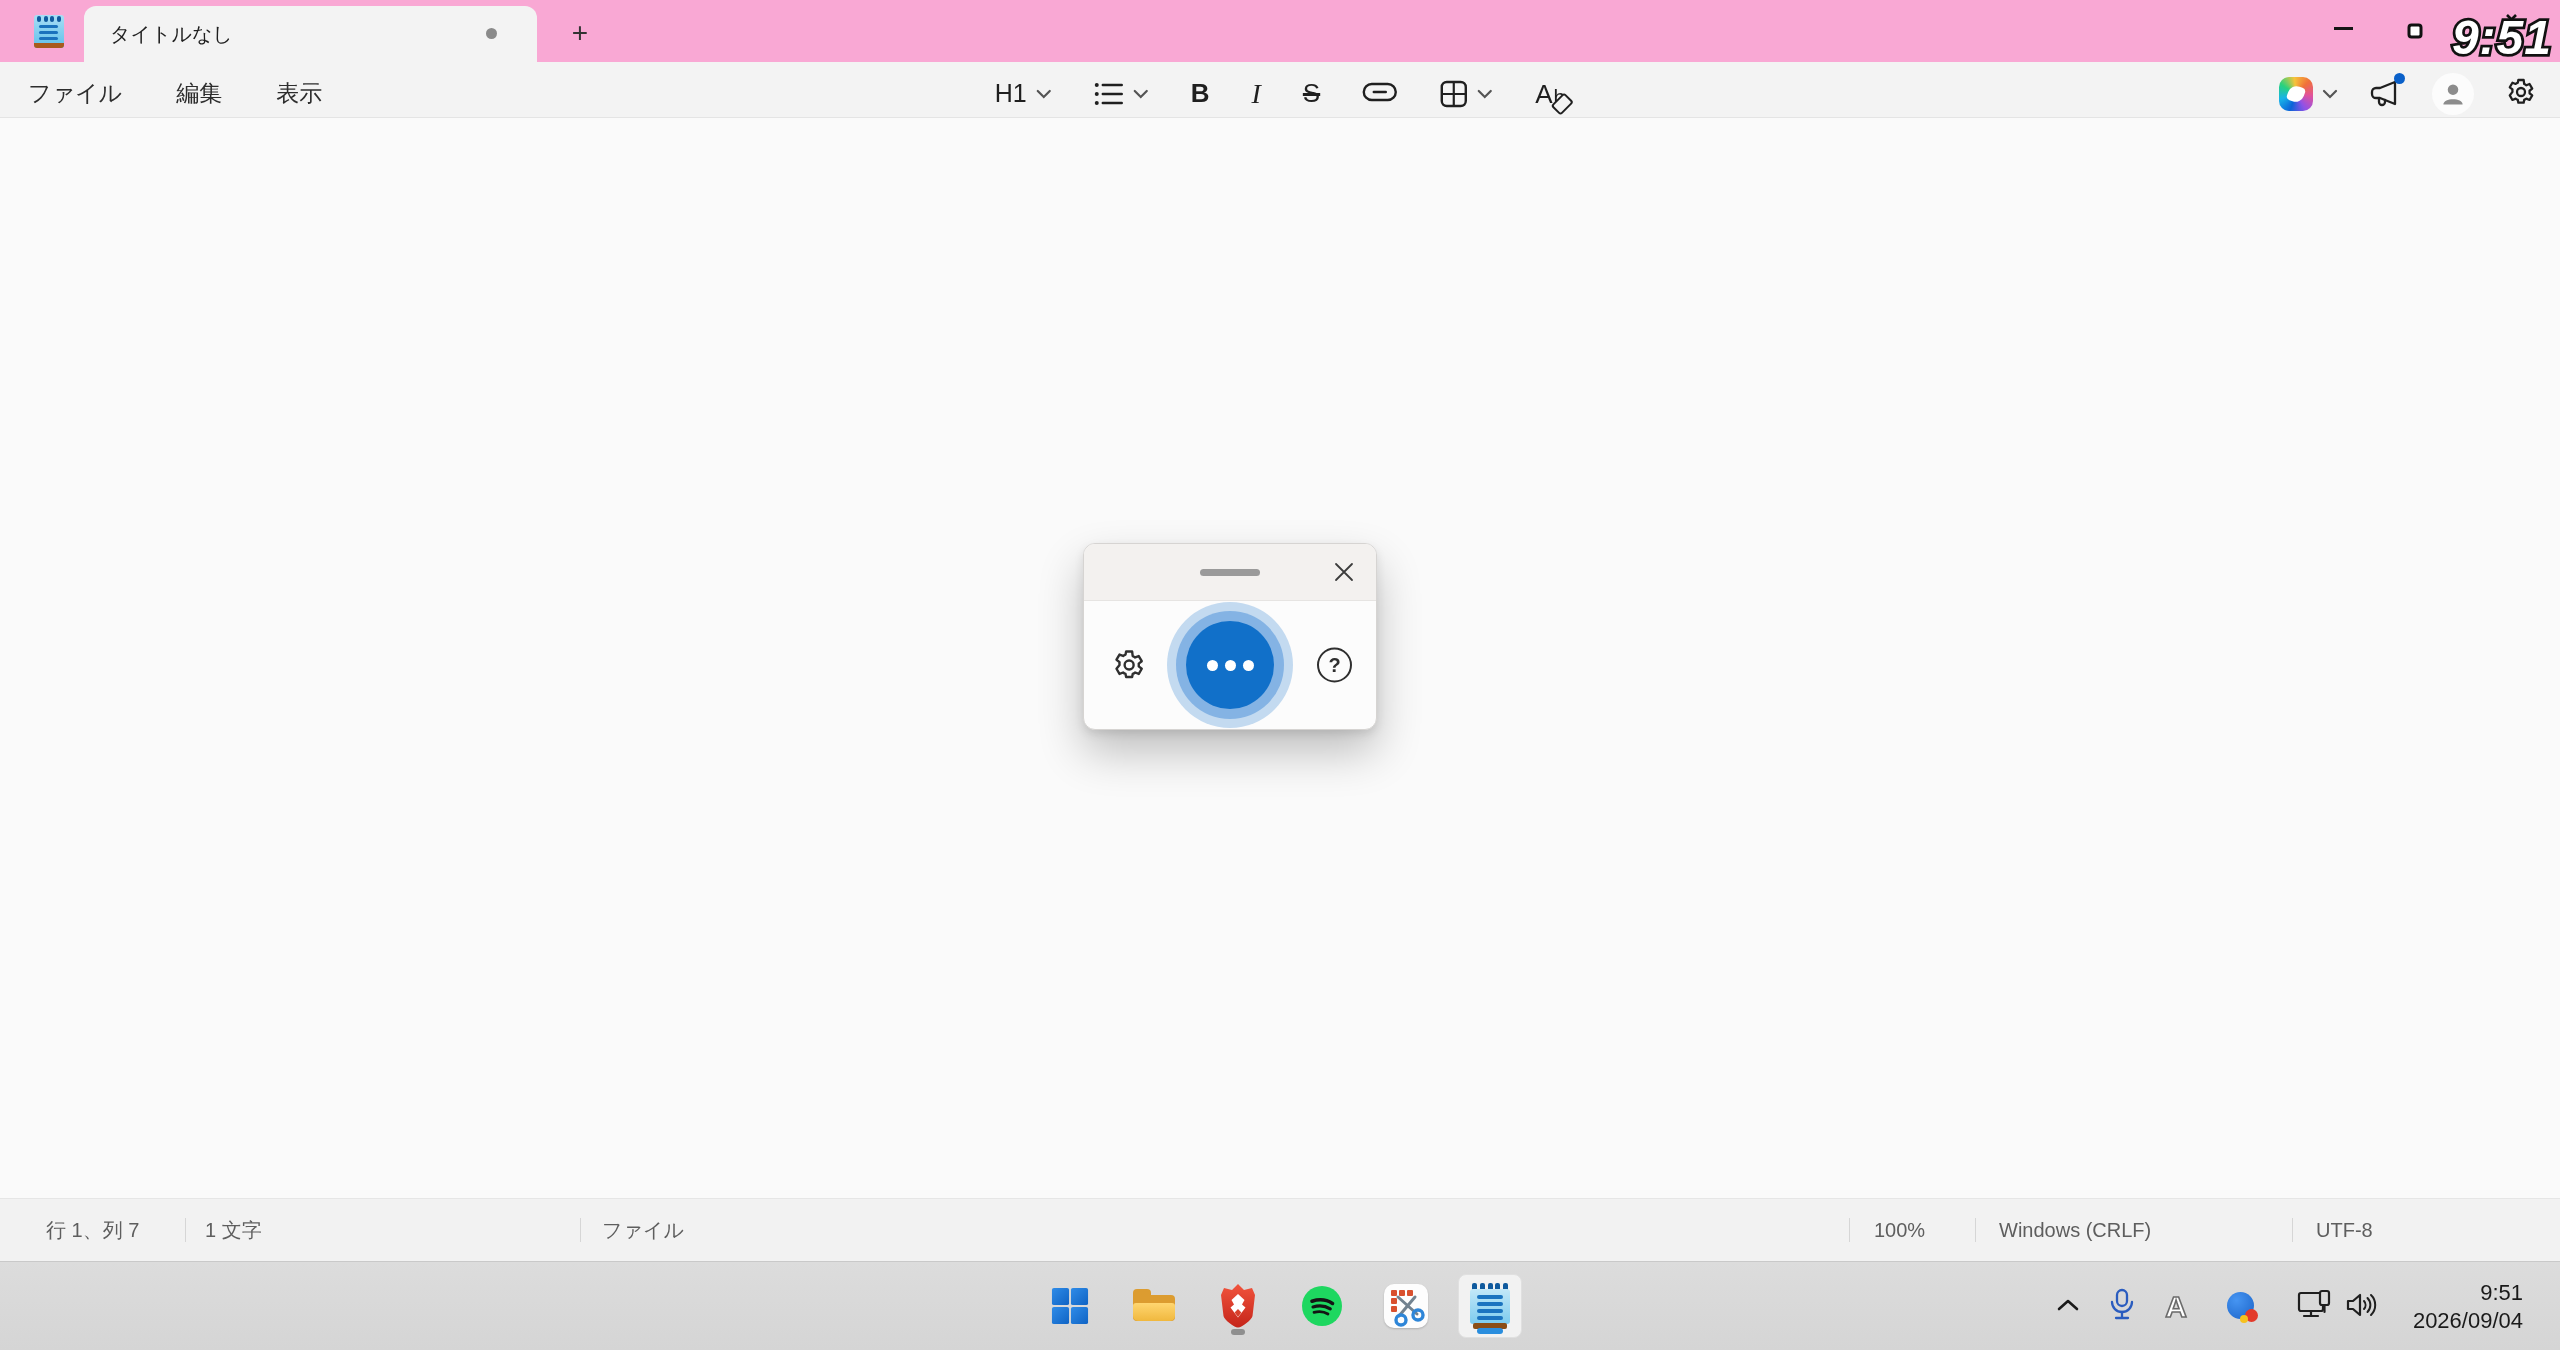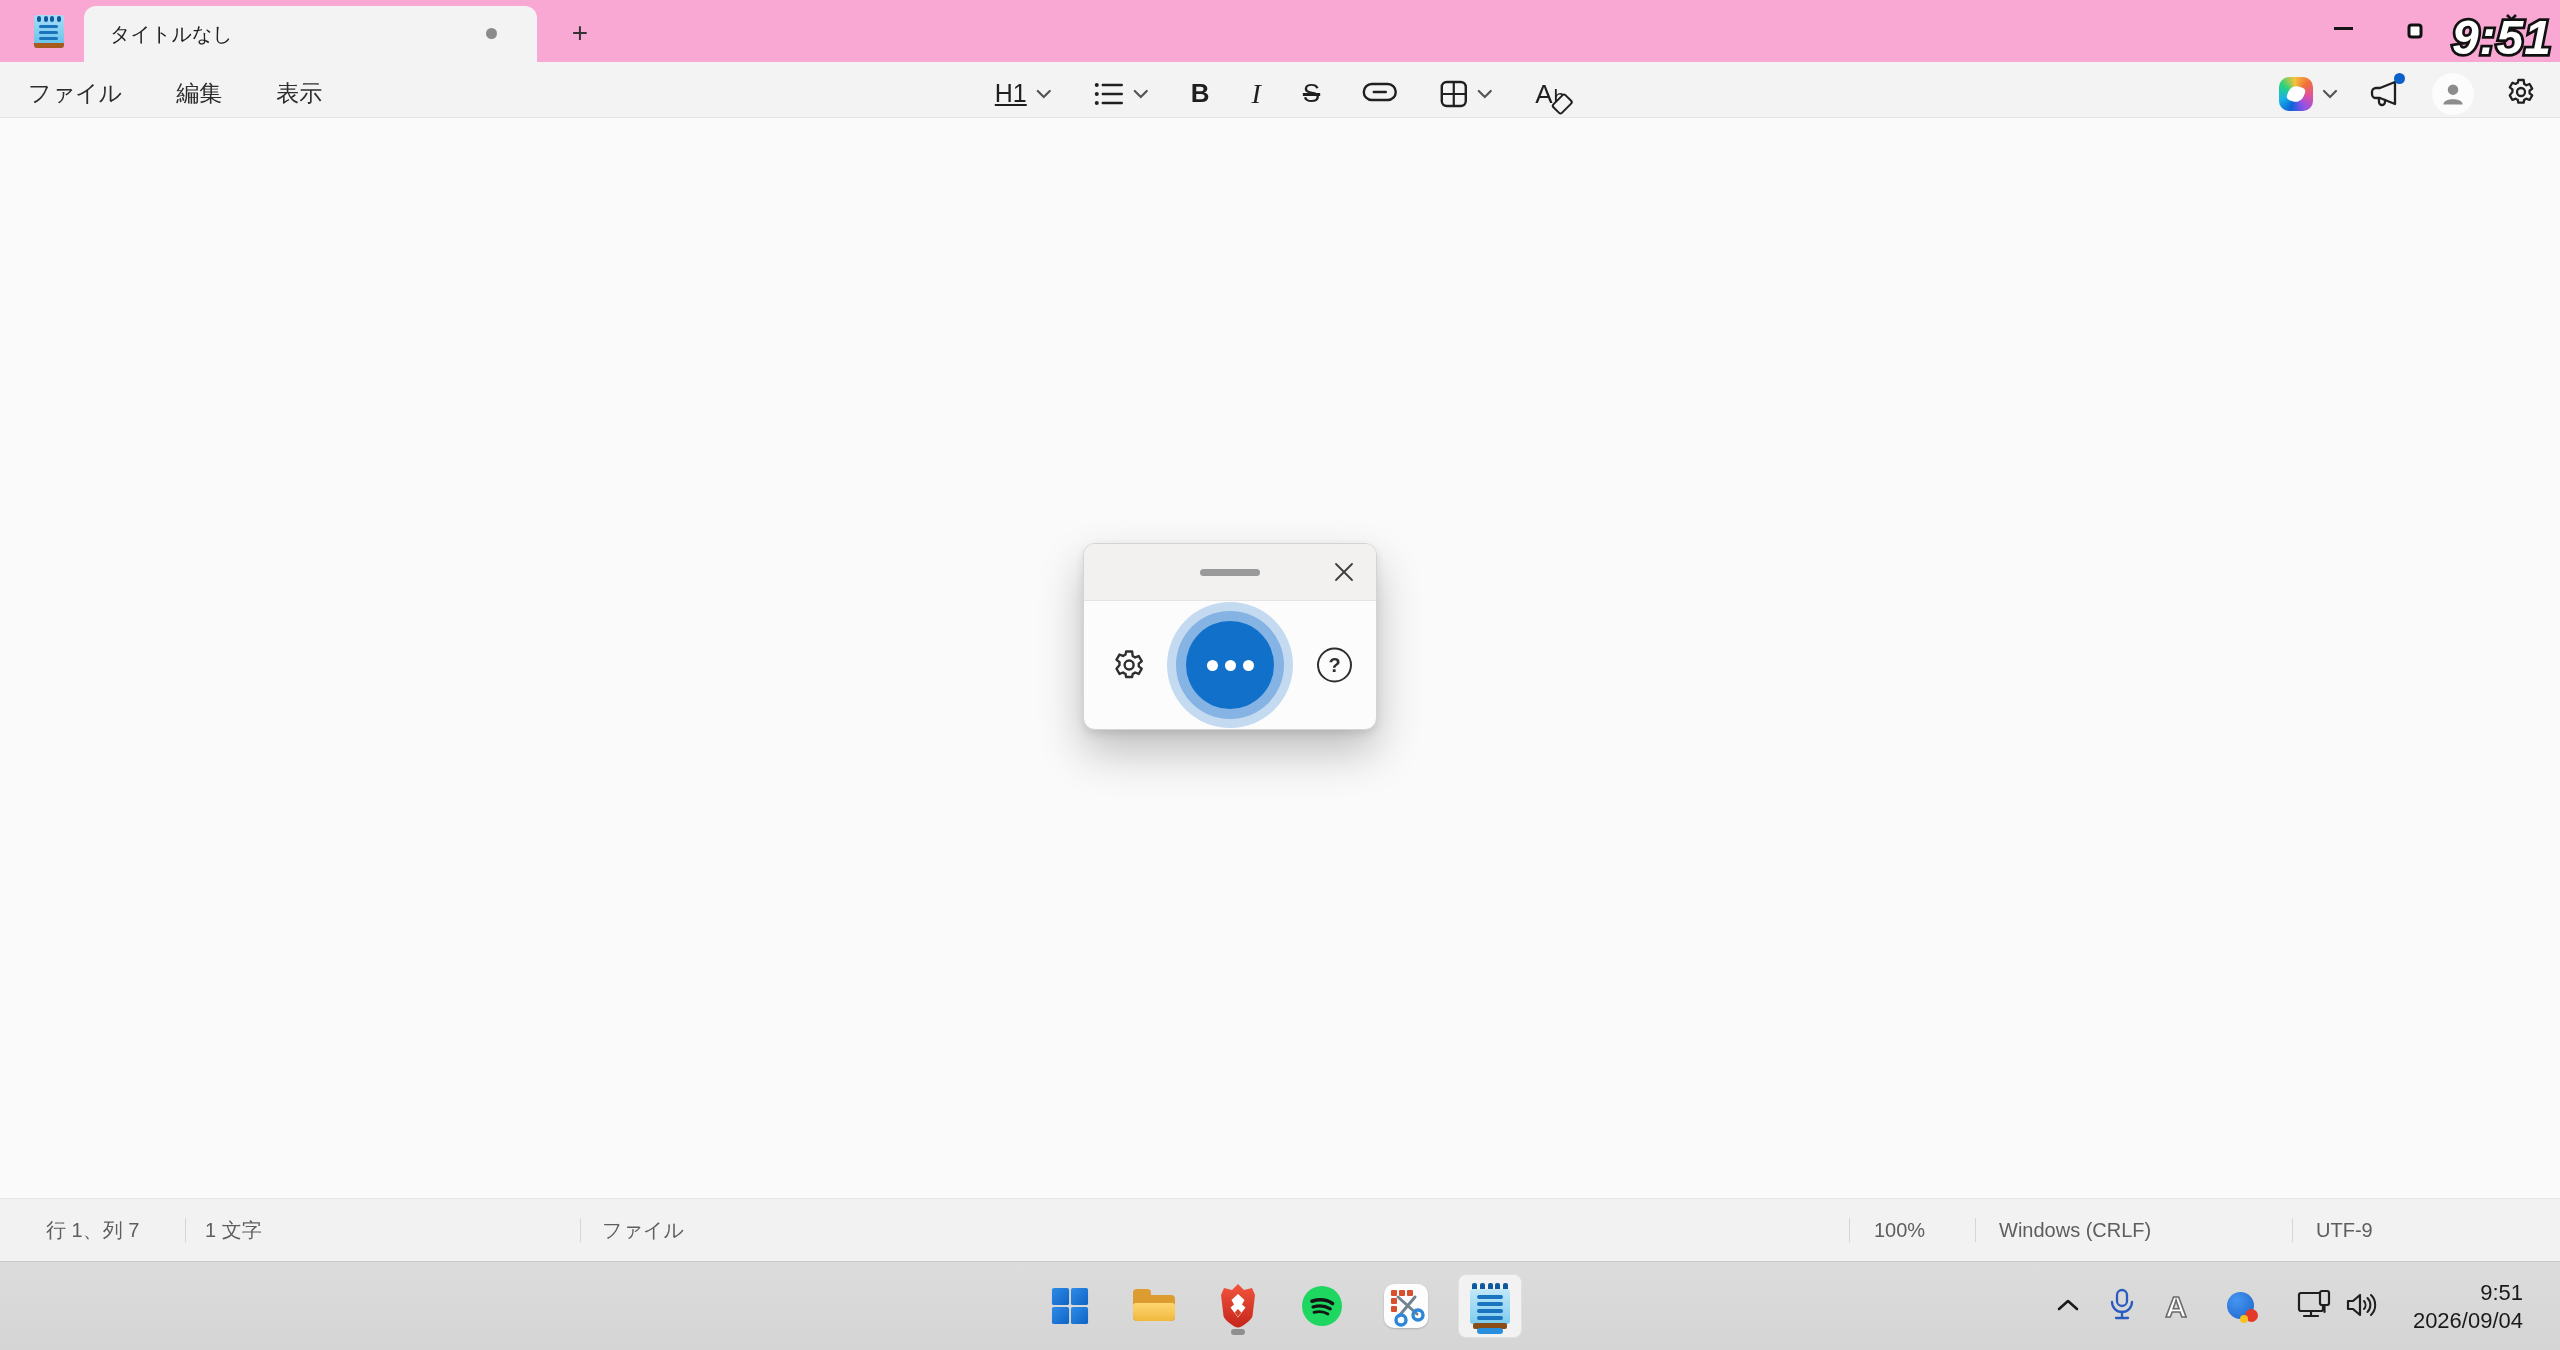--- a/index.html
+++ b/index.html
@@ -25,21 +25,21 @@
   .min-dash{width:19px;height:3px;background:#151515;}
   .clockov{position:absolute;left:2404px;top:6px;width:152px;height:58px;}
 
   
   .menubar{position:absolute;left:0;top:62px;width:100%;height:56px;background:#f3f3f3;
            border-bottom:1px solid #e4e4e4;box-sizing:border-box;}
   .menus{position:absolute;left:28px;top:0;height:63px;display:flex;gap:54px;align-items:center;
          font-size:23px;color:#2d2d2d;}
   .fmt{position:absolute;left:50%;top:0;height:63px;transform:translateX(-50%);
        display:flex;gap:42px;align-items:center;color:#1f1f1f;}
-  .grp{display:flex;align-items:center;gap:9px;text-decoration:underline;}
+  .grp{display:flex;align-items:center;gap:9px;}
   .fmt .txt{font-size:25px;}
   .bold-b{font-weight:800;font-size:26px;}
   .ital-i{font-family:"Liberation Serif","DejaVu Serif",serif;font-style:italic;font-size:28px;}
   .strike-s{font-size:26px;text-decoration:line-through;text-decoration-thickness:2.5px;}
   .clear-fmt{position:relative;display:flex;align-items:flex-end;}
   .clear-fmt .ca{font-size:26px;line-height:26px;}
   .clear-fmt .cb{font-size:21px;line-height:21px;margin-left:1px;}
   .eraser{position:absolute;right:-7px;bottom:-4px;width:15px;height:10px;border:2.2px solid #1f1f1f;
           background:#f3f3f3;border-radius:3px;transform:rotate(-45deg);}
   .rtools{position:absolute;right:24px;top:0;height:63px;display:flex;gap:30px;align-items:center;}
@@ -267,21 +267,21 @@
     <span class="sb-item" style="left:46px">行 1、列 7</span>
     <span class="sb-sep" style="left:185px"></span>
     <span class="sb-item" style="left:205px">1 文字</span>
     <span class="sb-sep" style="left:580px"></span>
     <span class="sb-item" style="left:602px">ファイル</span>
     <span class="sb-sep" style="left:1849px"></span>
     <span class="sb-item" style="left:1874px">100%</span>
     <span class="sb-sep" style="left:1975px"></span>
     <span class="sb-item" style="left:1999px">Windows (CRLF)</span>
     <span class="sb-sep" style="left:2292px"></span>
-    <span class="sb-item" style="left:2316px">UTF-9</span>
+    <span class="sb-item" style="left:2316px">UTF-8</span>
   </div>
 
   <div class="taskbar">
     <div class="tb-center">
 
       <div class="tb-cell">
         <svg width="38" height="38" viewBox="0 0 40 40">
           <defs>
               <linearGradient id="wg" x1="0" y1="0" x2="1" y2="1">
             <stop offset="0" stop-color="#2f8ce8"></stop>

